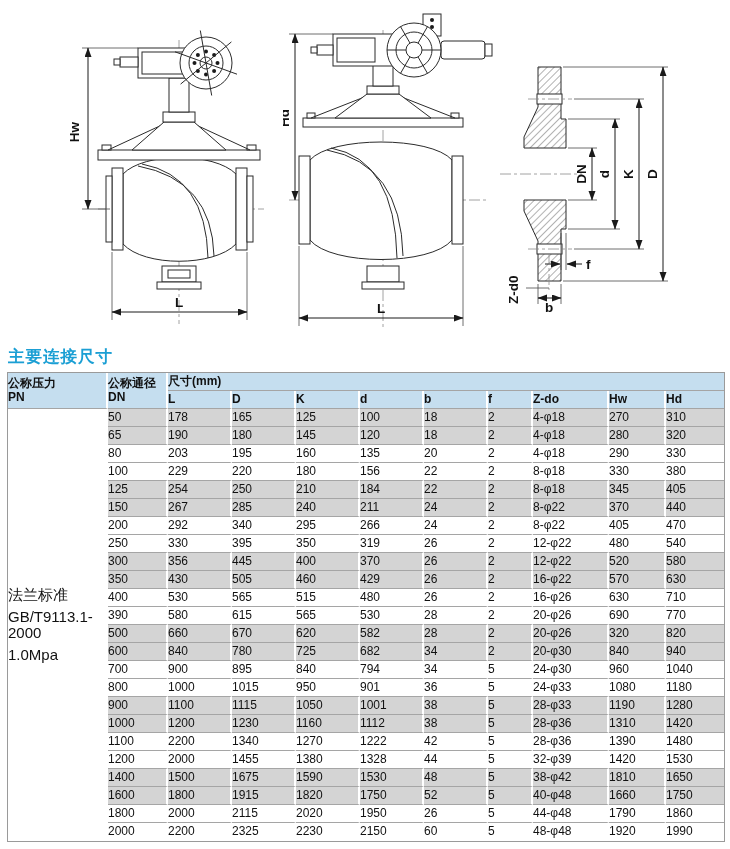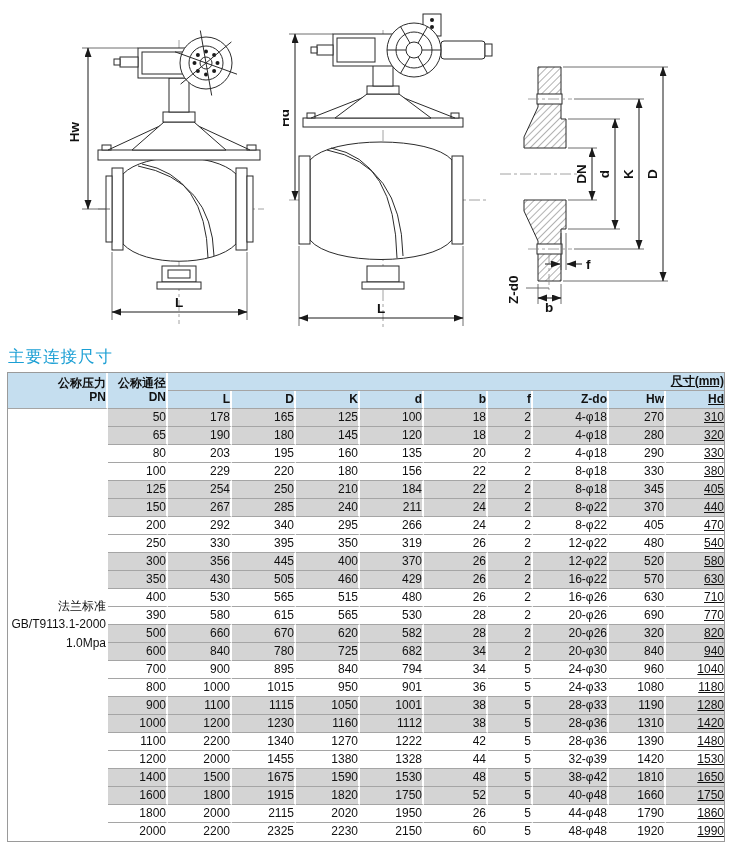--- a/index.html
+++ b/index.html
@@ -18,38 +18,38 @@
   .hat  { stroke:#2b2b2b; stroke-width:1; fill:url(#hatch); }
   .cl   { stroke:#8a8a8a; stroke-width:0.8; fill:none; stroke-dasharray:11 3 3 3; }
   .ext  { stroke:#4a4a4a; stroke-width:0.8; fill:none; }
   .dim  { stroke:#1a1a1a; stroke-width:1; fill:none;
           marker-start:url(#arr); marker-end:url(#arr); }
   .dima { stroke:#1a1a1a; stroke-width:1; fill:none; marker-end:url(#arr); }
   .dot  { fill:#1a1a1a; }
   .dim-label { font:bold 13.5px "Liberation Sans", sans-serif; fill:#111; }
 
   .section-title {
-    margin:2px 0 4px 8px; font-size:16.5px; font-weight:normal; letter-spacing:1px;
+    margin:2px 0 4px 8px; font-size:16.5px; font-weight:bold; letter-spacing:1px;
   }
 
   table.spec {
     margin-left:7px; width:716px; border-collapse:separate; border-spacing:0;
-    table-layout:fixed; text-align:right; font-size:12px;
+    table-layout:fixed; text-align:left; font-size:12px;
     border:1px solid #9a9a9a; background:#fff;
   }
   table.spec th, table.spec td {
     padding:0; border-right:2px solid #ffffff; border-bottom:1px solid #a5a5a5;
     height:18px; line-height:1.1; vertical-align:middle; font-weight:normal;
   }
   table.spec th { background:#c5deef; font-weight:bold; }
-  table.spec th:last-child, table.spec td:last-child { border-right:none;text-decoration:underline; }
+  table.spec th:last-child, table.spec td:last-child { border-right:none; }
   th.size-group { border-bottom:2px solid #ffffff; height:14px; }
   th.span-cell { height:28px; line-height:1.15; }
   tbody tr.shaded td { background:#d4d4d4; }
-  tbody tr td.pn-cell { background:#ffffff; border-bottom:none; font-size:12px; }
+  tbody tr td.pn-cell { background:#ffffff; border-bottom:none; font-size:15px; }
   tbody tr td.pn-cell div { margin:5px 0; }
   tbody tr:last-child td { border-bottom:none; }
 </style>
 </head>
 <body>
 
 <svg width="0" height="0" style="position:absolute" aria-hidden="true">
   <defs>
     <marker id="arr" markerUnits="userSpaceOnUse" markerWidth="10" markerHeight="8" refX="9" refY="3.5" orient="auto-start-reverse">
       <path d="M0,0 L9.5,3.5 L0,7 Z" fill="#1a1a1a"></path>

